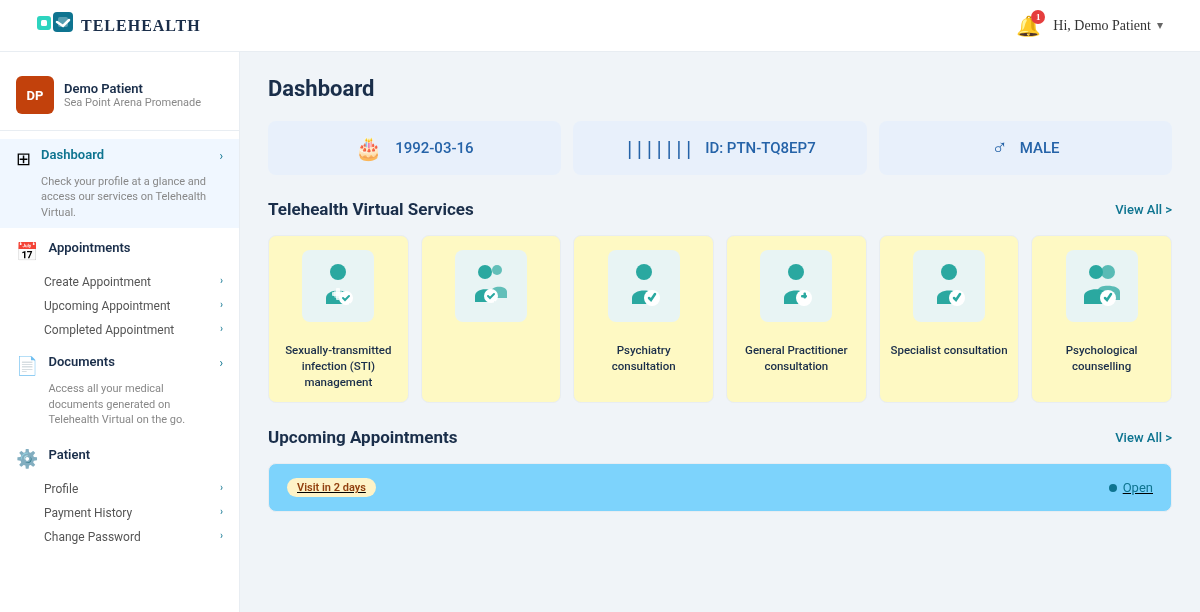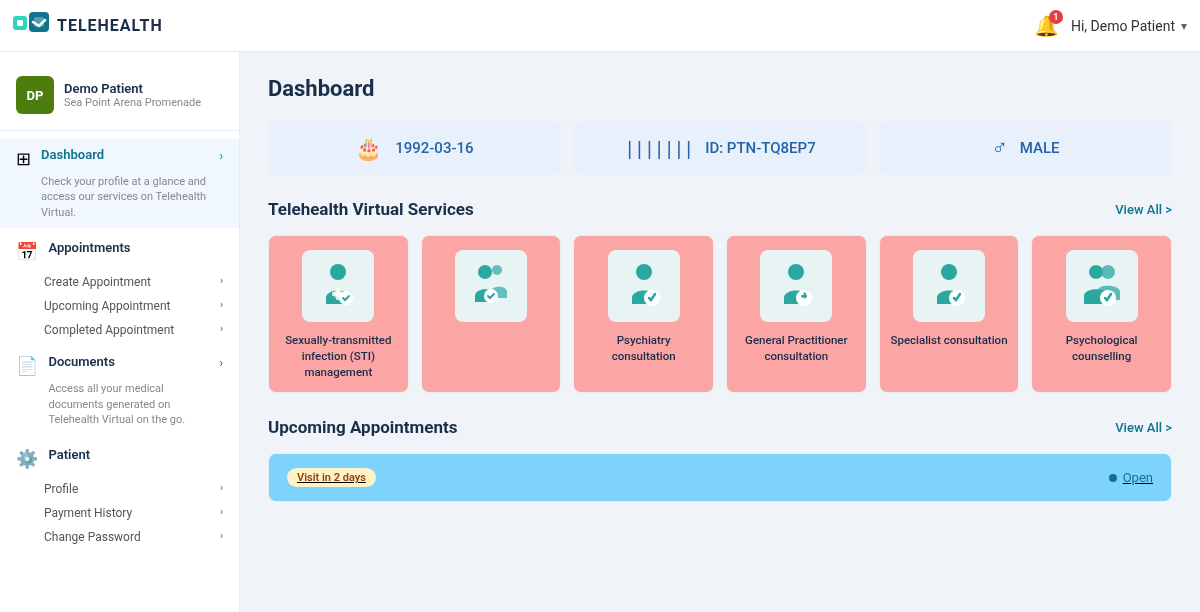--- a/index.html
+++ b/index.html
@@ -5,23 +5,24 @@
     * { box-sizing: border-box; margin: 0; padding: 0; }
     body { font-family: -apple-system, BlinkMacSystemFont, 'Segoe UI', Roboto, sans-serif; background: #f0f4f8; display: flex; flex-direction: column; height: 612px; overflow: hidden; }
 
     
     .header {
       background: white;
       height: 52px;
       display: flex;
       align-items: center;
       justify-content: space-between;
-      padding: 0 13px;
+      padding: 0 37px;
       border-bottom: 1px solid #e8edf2;
       flex-shrink: 0;
+      font-family: Liberation Serif, serif;
     }
     .logo {
       display: flex;
       align-items: center;
       gap: 8px;
     }
     .logo-icon {
       width: 36px;
       height: 28px;
     }
@@ -88,21 +89,21 @@
       display: flex;
       align-items: center;
       gap: 10px;
       padding: 8px 16px 16px;
       border-bottom: 1px solid #e8edf2;
       margin-bottom: 8px;
     }
     .avatar {
       width: 38px;
       height: 38px;
-      background: #4d7c0f;
+      background: #c2410c;
       color: white;
       border-radius: 6px;
       display: flex;
       align-items: center;
       justify-content: center;
       font-size: 13px;
       font-weight: bold;
       flex-shrink: 0;
     }
     .user-details .name { font-size: 13px; font-weight: 600; color: #1a2e4a; }
@@ -190,27 +191,27 @@
     }
 
     
     .services-grid {
       display: grid;
       grid-template-columns: repeat(6, 1fr);
       gap: 12px;
       margin-bottom: 24px;
     }
     .service-card {
-      background: #fca5a5;
+      background: #fef9c3;
       border-radius: 8px;
       padding: 14px 10px 12px;
       display: flex;
       flex-direction: column;
       align-items: center;
-      gap: 10px;
+      gap: 20px;
       cursor: pointer;
       border: 1px solid #e8edf2;
       transition: box-shadow 0.2s;
     }
     .service-icon-wrap {
       width: 72px;
       height: 72px;
       background: #e8f4f4;
       border-radius: 8px;
       display: flex;

